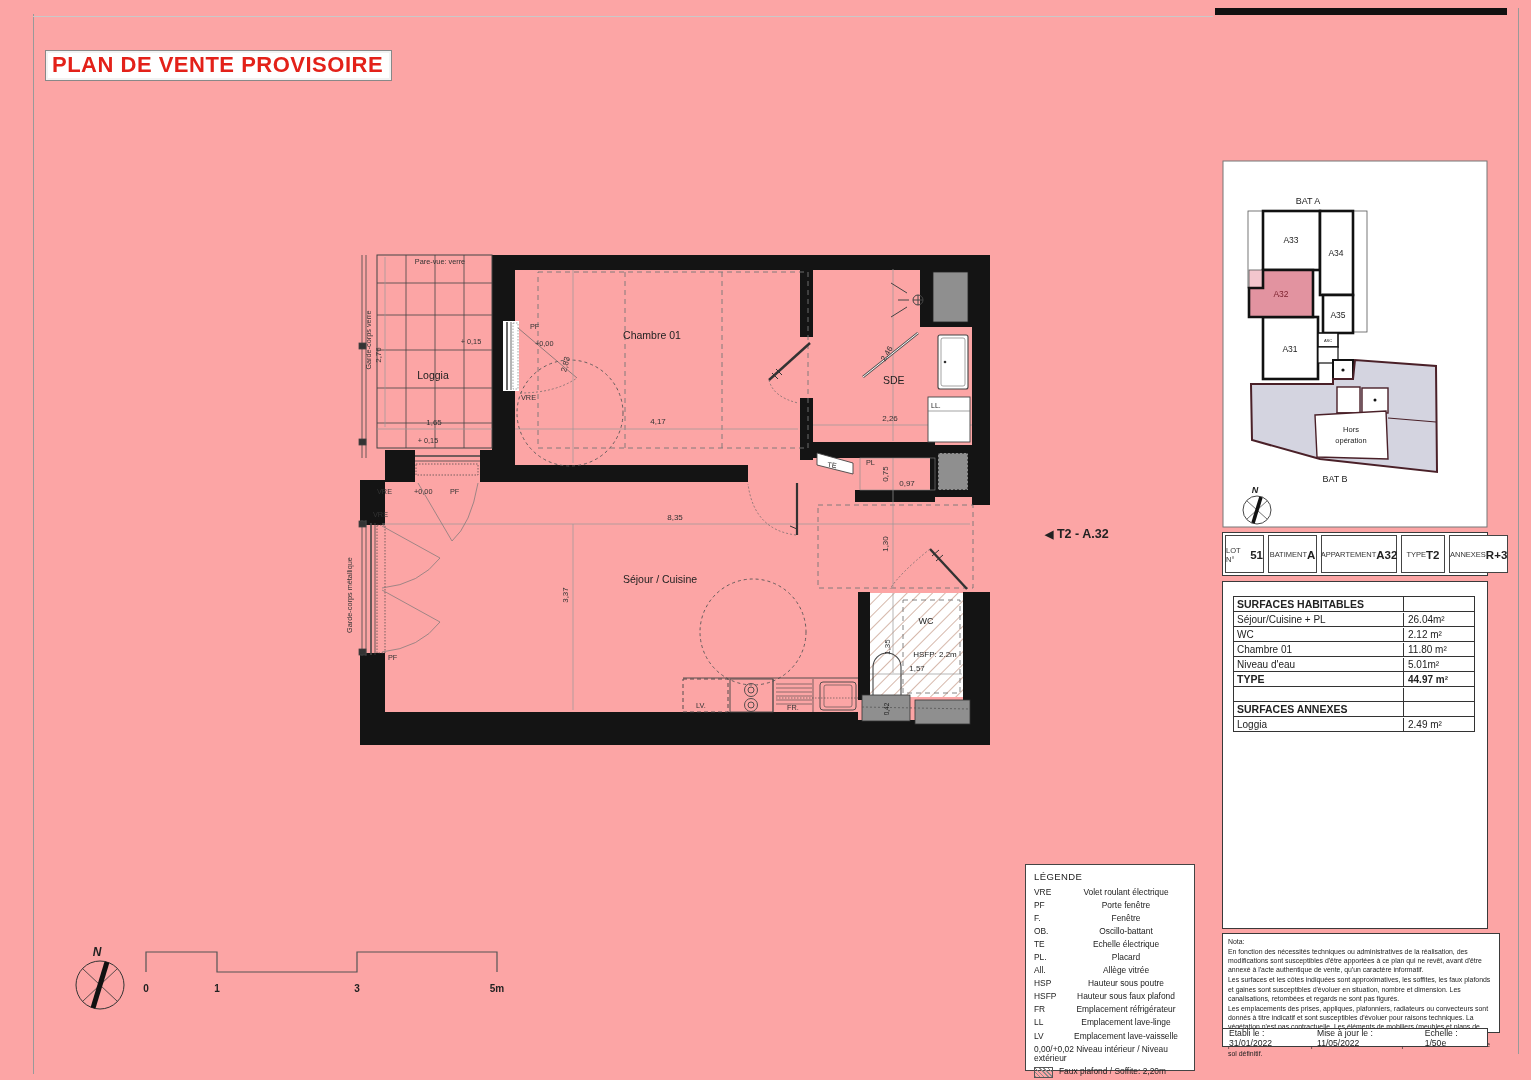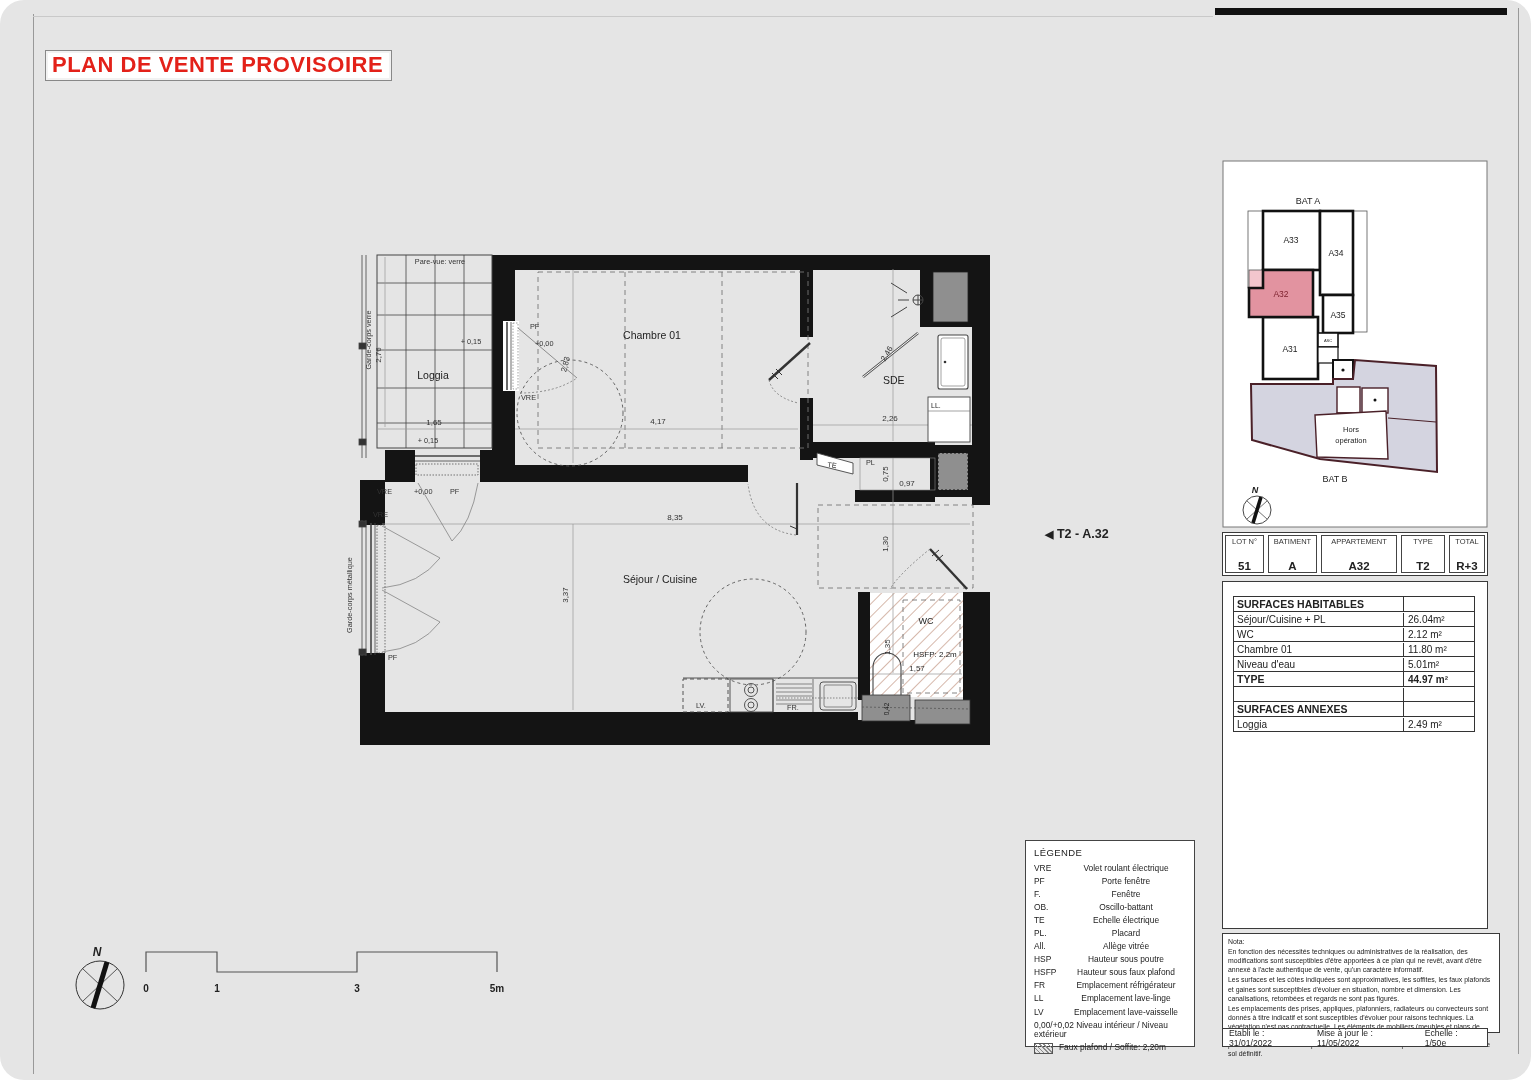--- a/index.html
+++ b/index.html
@@ -1,38 +1,38 @@
 <!DOCTYPE html>
 <html><head>
 <meta charset="utf-8">
 <style>
   html,body{margin:0;padding:0;background:#fff;}
-  #page{position:relative;width:1531px;height:1080px;background:#e5e5e5;overflow:hidden;
-        font-family:"Liberation Sans", sans-serif;color:#222;border-radius:24px;}
+  #page{position:relative;width:1531px;height:1080px;background:#fca5a5;overflow:hidden;
+        font-family:"Liberation Sans", sans-serif;color:#222;}
   .abs{position:absolute;}
   .titlebox{border:1px solid #888;box-shadow:0 0 0 2px #f2f2f2 inset;padding:1px 8px 2px 6px;background:#fff;}
   .titletext{color:#e32119;font-weight:bold;font-size:22px;letter-spacing:.5px;white-space:nowrap;}
   .scanline{background:#999;}
   
   .rbox{border:1.4px solid #3a3a3a;background:#fff;}
   .infostrip{display:flex;gap:4px;padding:2px;box-sizing:border-box;}
-  .infocell{border:1px solid #444;flex:none;display:flex;flex-direction:column;align-items:center;justify-content:space-between;background:#fff;}
+  .infocell{border:1px solid #444;flex:none;display:flex;flex-direction:row;align-items:center;justify-content:center;background:#fff;}
   .infohead{font-size:7.5px;color:#333;margin-top:1px;}
   .infoval{font-size:11.5px;font-weight:bold;margin-top:1px;}
   .surfwrap{box-sizing:border-box;}
   .surftable{position:absolute;left:10px;top:14px;width:240px;border:1.2px solid #333;border-bottom:none;font-size:10px;}
   .srow{display:flex;border-bottom:1px solid #333;min-height:14px;align-items:center;}
   .slabel{flex:1;padding:1px 3px;border-right:1px solid #333;}
   .sval{width:62px;padding:1px 4px;}
   .bold{font-weight:bold;}
   .notabox{font-size:6.9px;line-height:1.32;padding:3px 5px;color:#222;}
   .notabox p{margin:0 0 1px 0;}
   .footstrip{display:flex;align-items:center;justify-content:space-between;padding:0 6px;font-size:8.6px;box-sizing:border-box;}
   
-  .legendbox{border:1.2px solid #444;background:#fff;padding:6px 8px;box-sizing:border-box;font-size:8.4px;}
+  .legendbox{border:1.2px solid #444;background:#fff;padding:6px 8px;box-sizing:border-box;font-size:8.4px;margin-top:24px;}
   .legtitle{font-size:9.5px;letter-spacing:.4px;margin-bottom:6px;}
   .legrow{display:flex;margin-bottom:3.4px;line-height:1.15;}
   .legabbr{width:32px;flex:none;}
   .leglabel{flex:1;text-align:center;}
   .hatchchip{display:inline-block;width:17px;height:9px;border:1px solid #555;vertical-align:-1px;margin-right:6px;
      background:repeating-linear-gradient(45deg,#8a8a8a 0 1px,transparent 1px 3px);}
   text{font-family:"Liberation Sans",sans-serif;fill:#222;}
   .dimtx{font-size:8px;fill:#333;}
   .smtx{font-size:7.3px;fill:#333;}
   .roomtx{font-size:10.5px;fill:#222;}
@@ -348,21 +348,21 @@
     </div>
     <div class="infocell" style="width:74px">
       <span class="infohead">APPARTEMENT</span>
       <span class="infoval">A32</span>
     </div>
     <div class="infocell" style="width:42px">
       <span class="infohead">TYPE</span>
       <span class="infoval">T2</span>
     </div>
     <div class="infocell" style="flex:1">
-      <span class="infohead">TOTAL</span>
+      <span class="infohead">ANNEXES</span>
       <span class="infoval">R+3</span>
     </div>
   </div>
 
   <div class="abs rbox surfwrap" style="left:1222px;top:581px;width:266px;height:348px;padding-left:16px;">
     <div class="surftable">
       <div class="srow">
         <div class="slabel bold" style="font-size:10.5px">SURFACES HABITABLES</div>
         <div class="sval"></div>
       </div>

